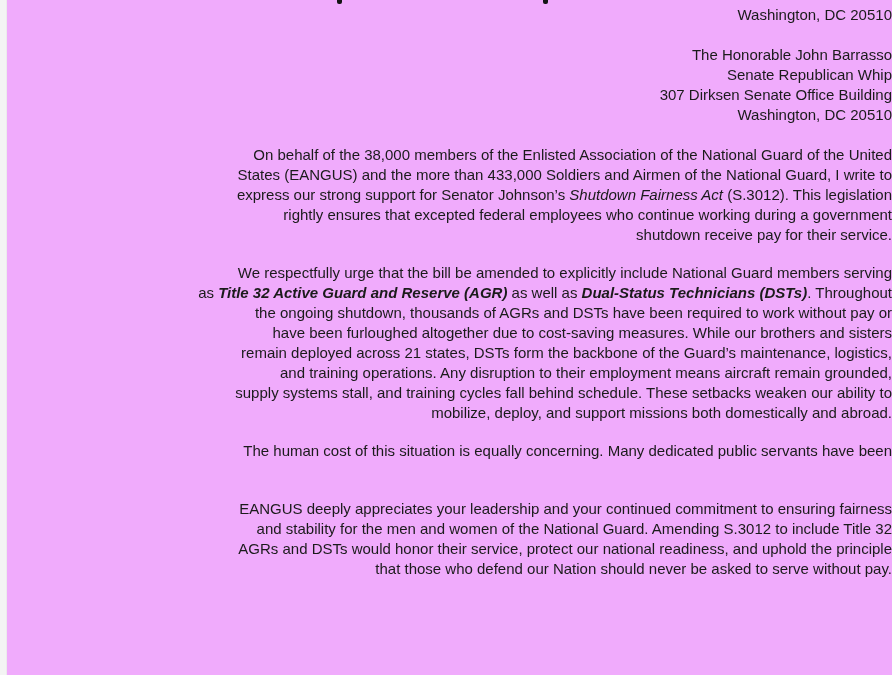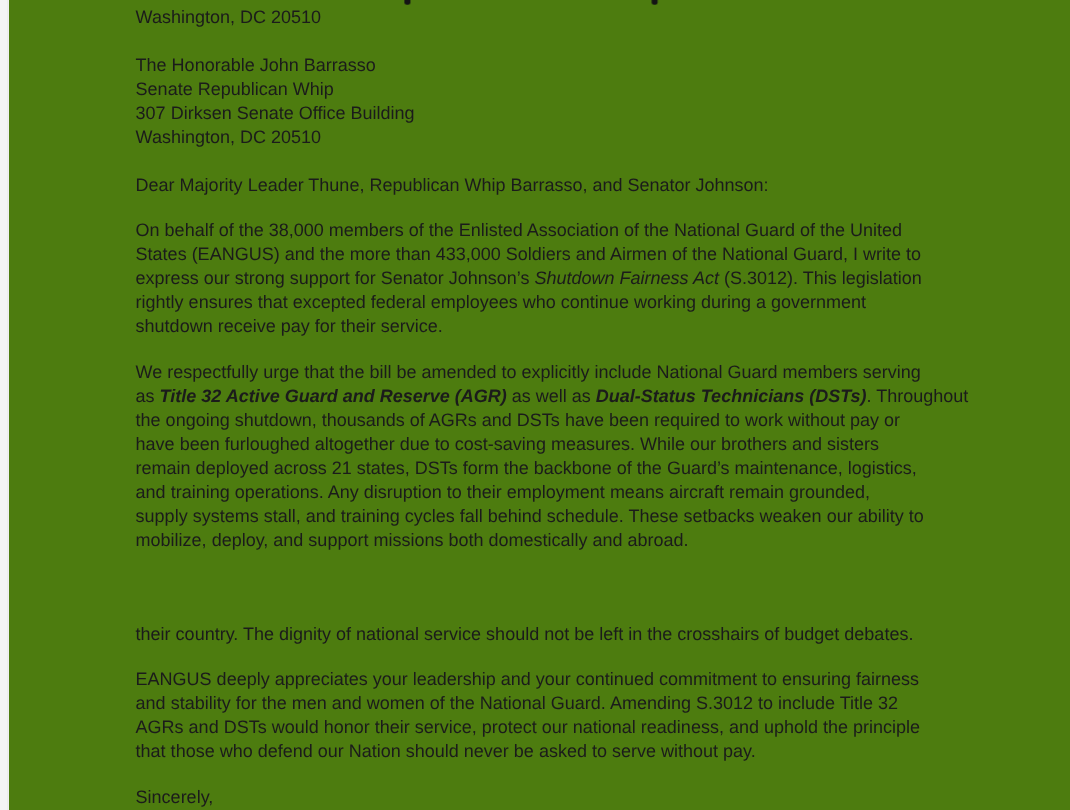--- a/index.html
+++ b/index.html
@@ -21,22 +21,23 @@
     width: 6px;
     background: #f4f4f4;
     border-right: 1px solid #ececec;
   }
   .page {
     position: absolute;
     left: 7px;
     top: 0;
     right: 0;
     bottom: 0;
-    background: #4d7c0f;
+    background: #f0abfc;
     overflow: hidden;
+    text-align: right;
   }
   .letter {
     margin: -15px 0 0 106px;
     font-size: 15px;
     line-height: 20px;
     color: #1b1b1b;
     white-space: nowrap;
   }
   .clip-line {
     height: 20px;
@@ -81,26 +82,24 @@
 
     <div class="clip-line" id="clipLine">
         <span class="frag" style="left: 337px;"></span>
         <span class="frag" style="left: 543px;"></span>
       </div>
 
     <p class="addr">Washington, DC 20510</p>
 
     <p class="addr">The Honorable John Barrasso<br>Senate Republican Whip<br>307 Dirksen Senate Office Building<br>Washington, DC 20510</p>
 
-    <p class="salutation">Dear Majority Leader Thune, Republican Whip Barrasso, and Senator Johnson:</p>
 
     <p class="para"><span>On behalf of the 38,000 members of the Enlisted Association of the National Guard of the United</span><br><span>States (EANGUS) and the more than 433,000 Soldiers and Airmen of the National Guard, I write to</span><br><span>express our strong support for Senator Johnson’s </span><span class="seg-italic">Shutdown Fairness Act</span><span> (S.3012). This legislation</span><br><span>rightly ensures that excepted federal employees who continue working during a government</span><br><span>shutdown receive pay for their service.</span></p>
 
     <p class="para"><span>We respectfully urge that the bill be amended to explicitly include National Guard members serving</span><br><span>as </span><span class="seg-bold">Title 32 Active Guard and Reserve (AGR)</span><span> as well as </span><span class="seg-bold">Dual-Status Technicians (DSTs)</span><span>. Throughout</span><br><span>the ongoing shutdown, thousands of AGRs and DSTs have been required to work without pay or</span><br><span>have been furloughed altogether due to cost-saving measures. While our brothers and sisters</span><br><span>remain deployed across 21 states, DSTs form the backbone of the Guard’s maintenance, logistics,</span><br><span>and training operations. Any disruption to their employment means aircraft remain grounded,</span><br><span>supply systems stall, and training cycles fall behind schedule. These setbacks weaken our ability to</span><br><span>mobilize, deploy, and support missions both domestically and abroad.</span></p>
 
-    <p class="para"><br><br><span>their country. The dignity of national service should not be left in the crosshairs of budget debates.</span></p>
+    <p class="para"><span>The human cost of this situation is equally concerning. Many dedicated public servants have been</span><br><br></p>
 
     <p class="para"><span>EANGUS deeply appreciates your leadership and your continued commitment to ensuring fairness</span><br><span>and stability for the men and women of the National Guard. Amending S.3012 to include Title 32</span><br><span>AGRs and DSTs would honor their service, protect our national readiness, and uphold the principle</span><br><span>that those who defend our Nation should never be asked to serve without pay.</span></p>
 
-    <p class="closing">Sincerely,</p>
 
   </div>
 </div>
 
 </body></html>

